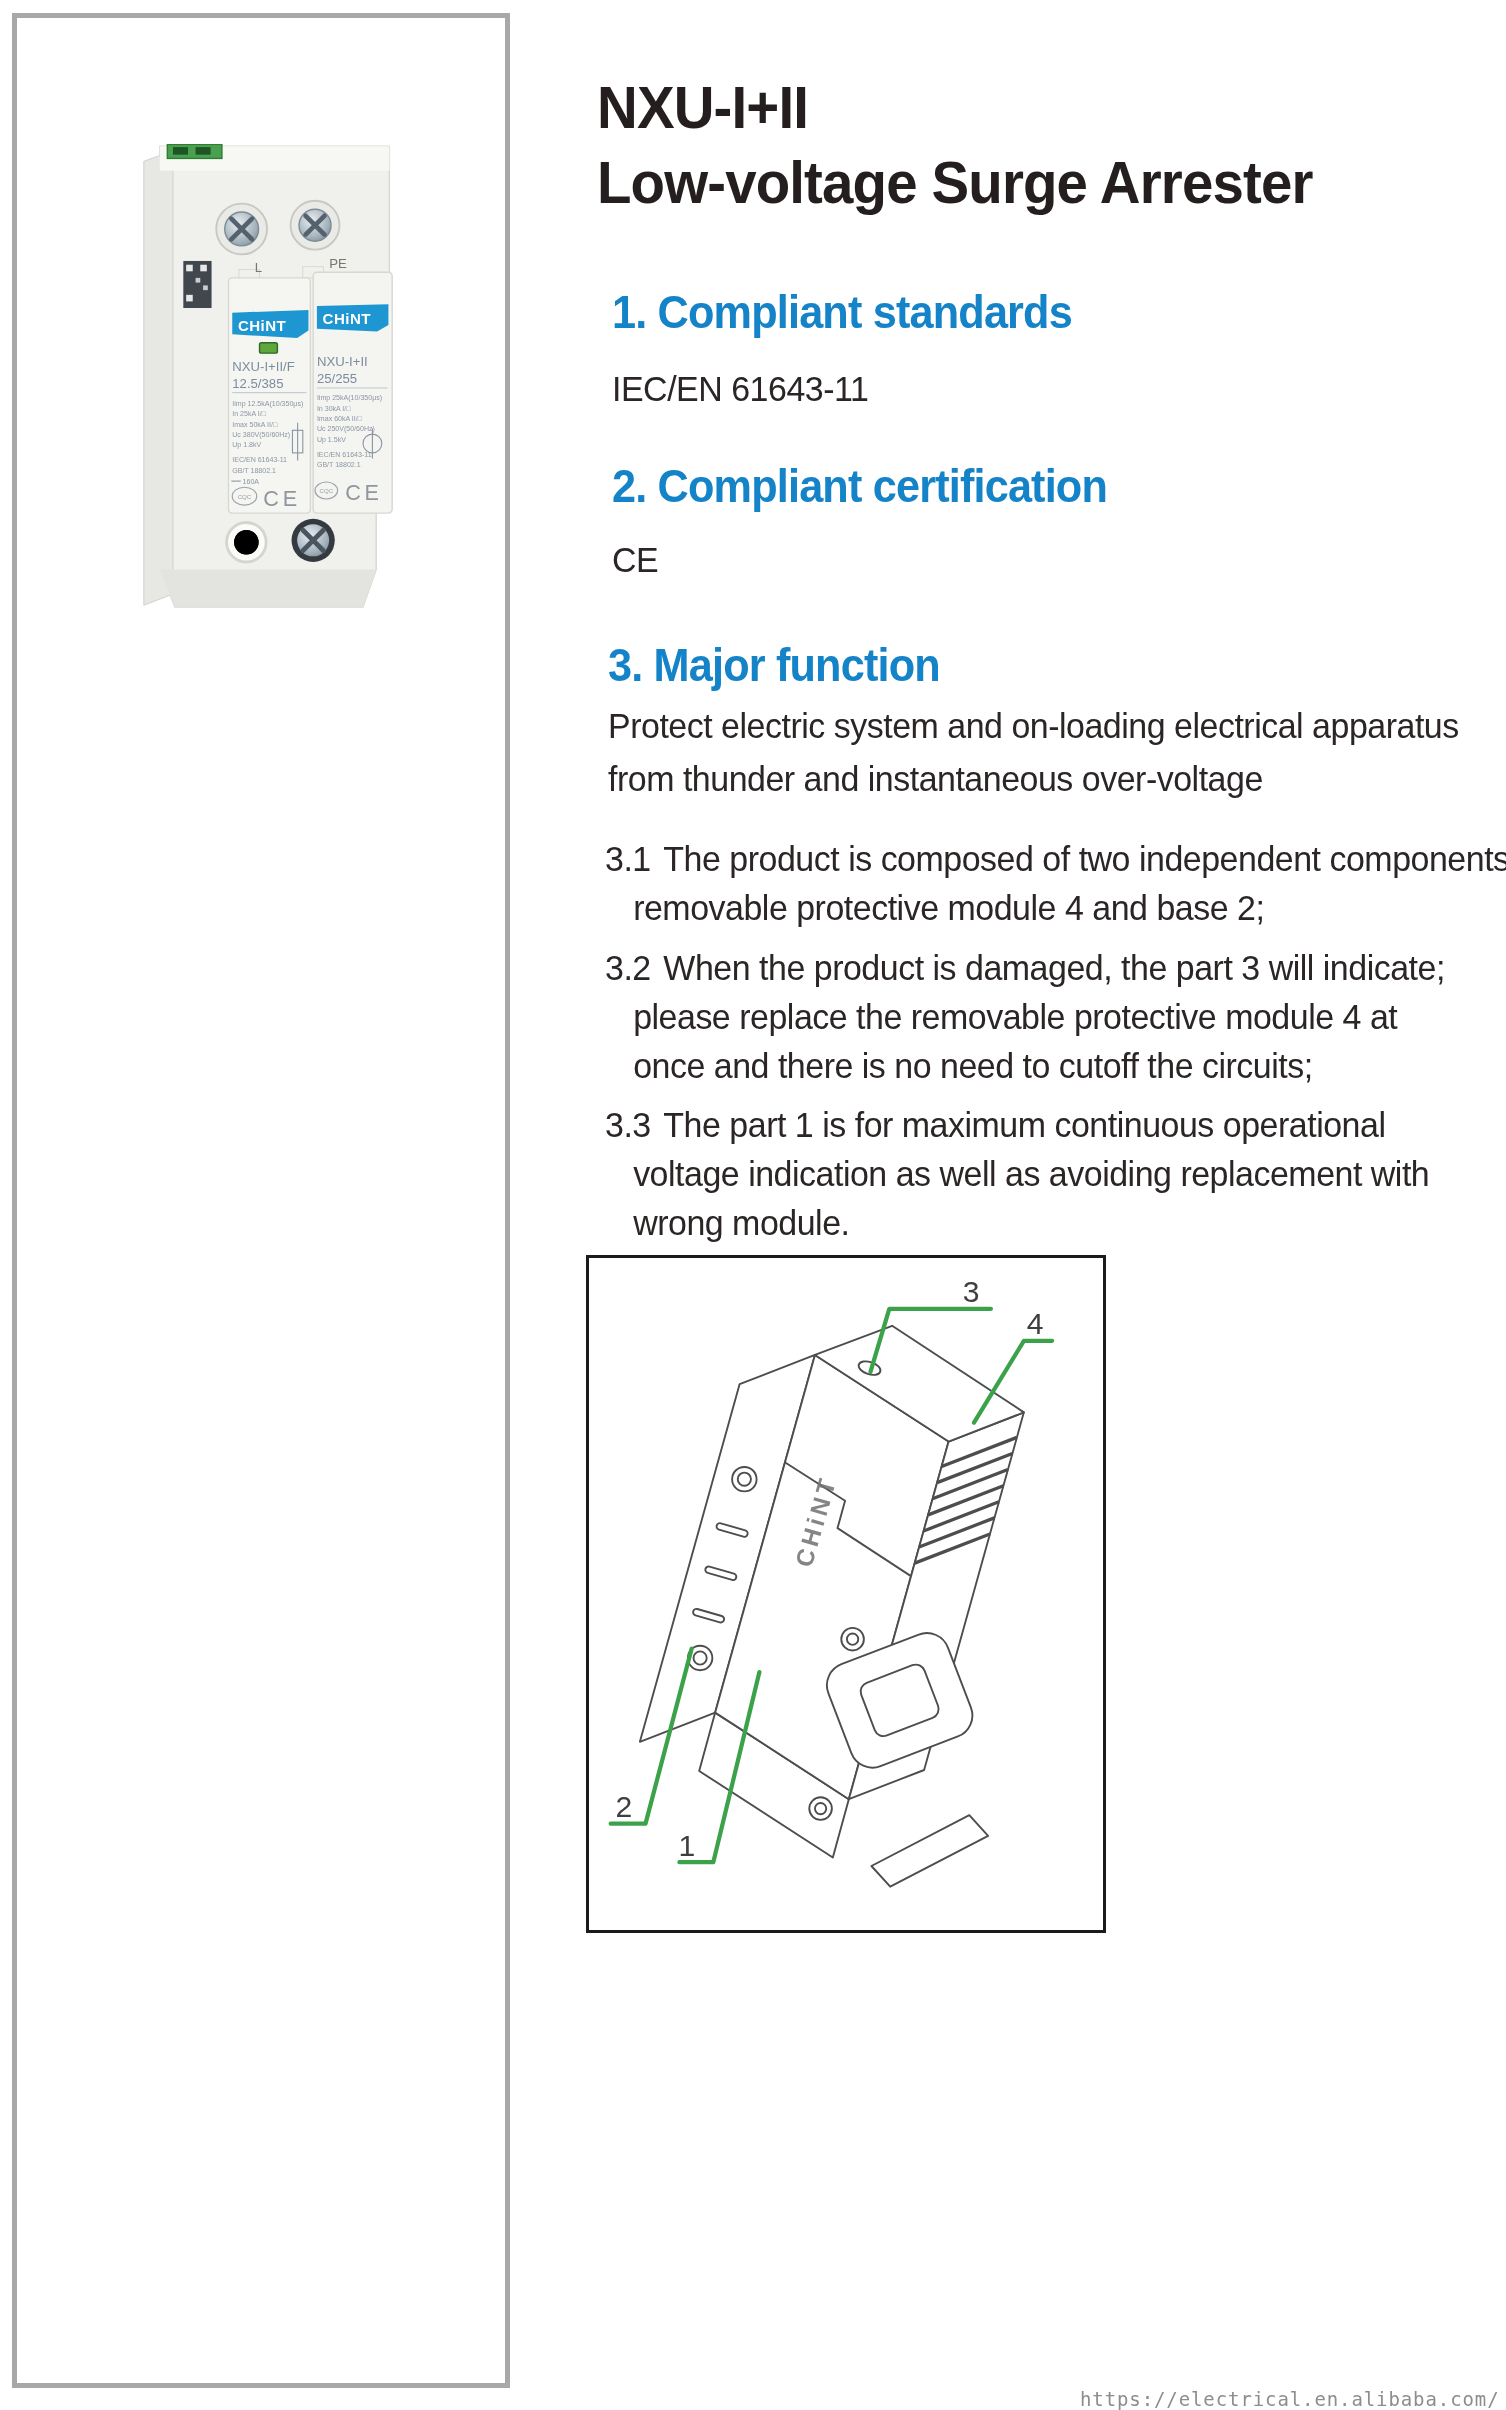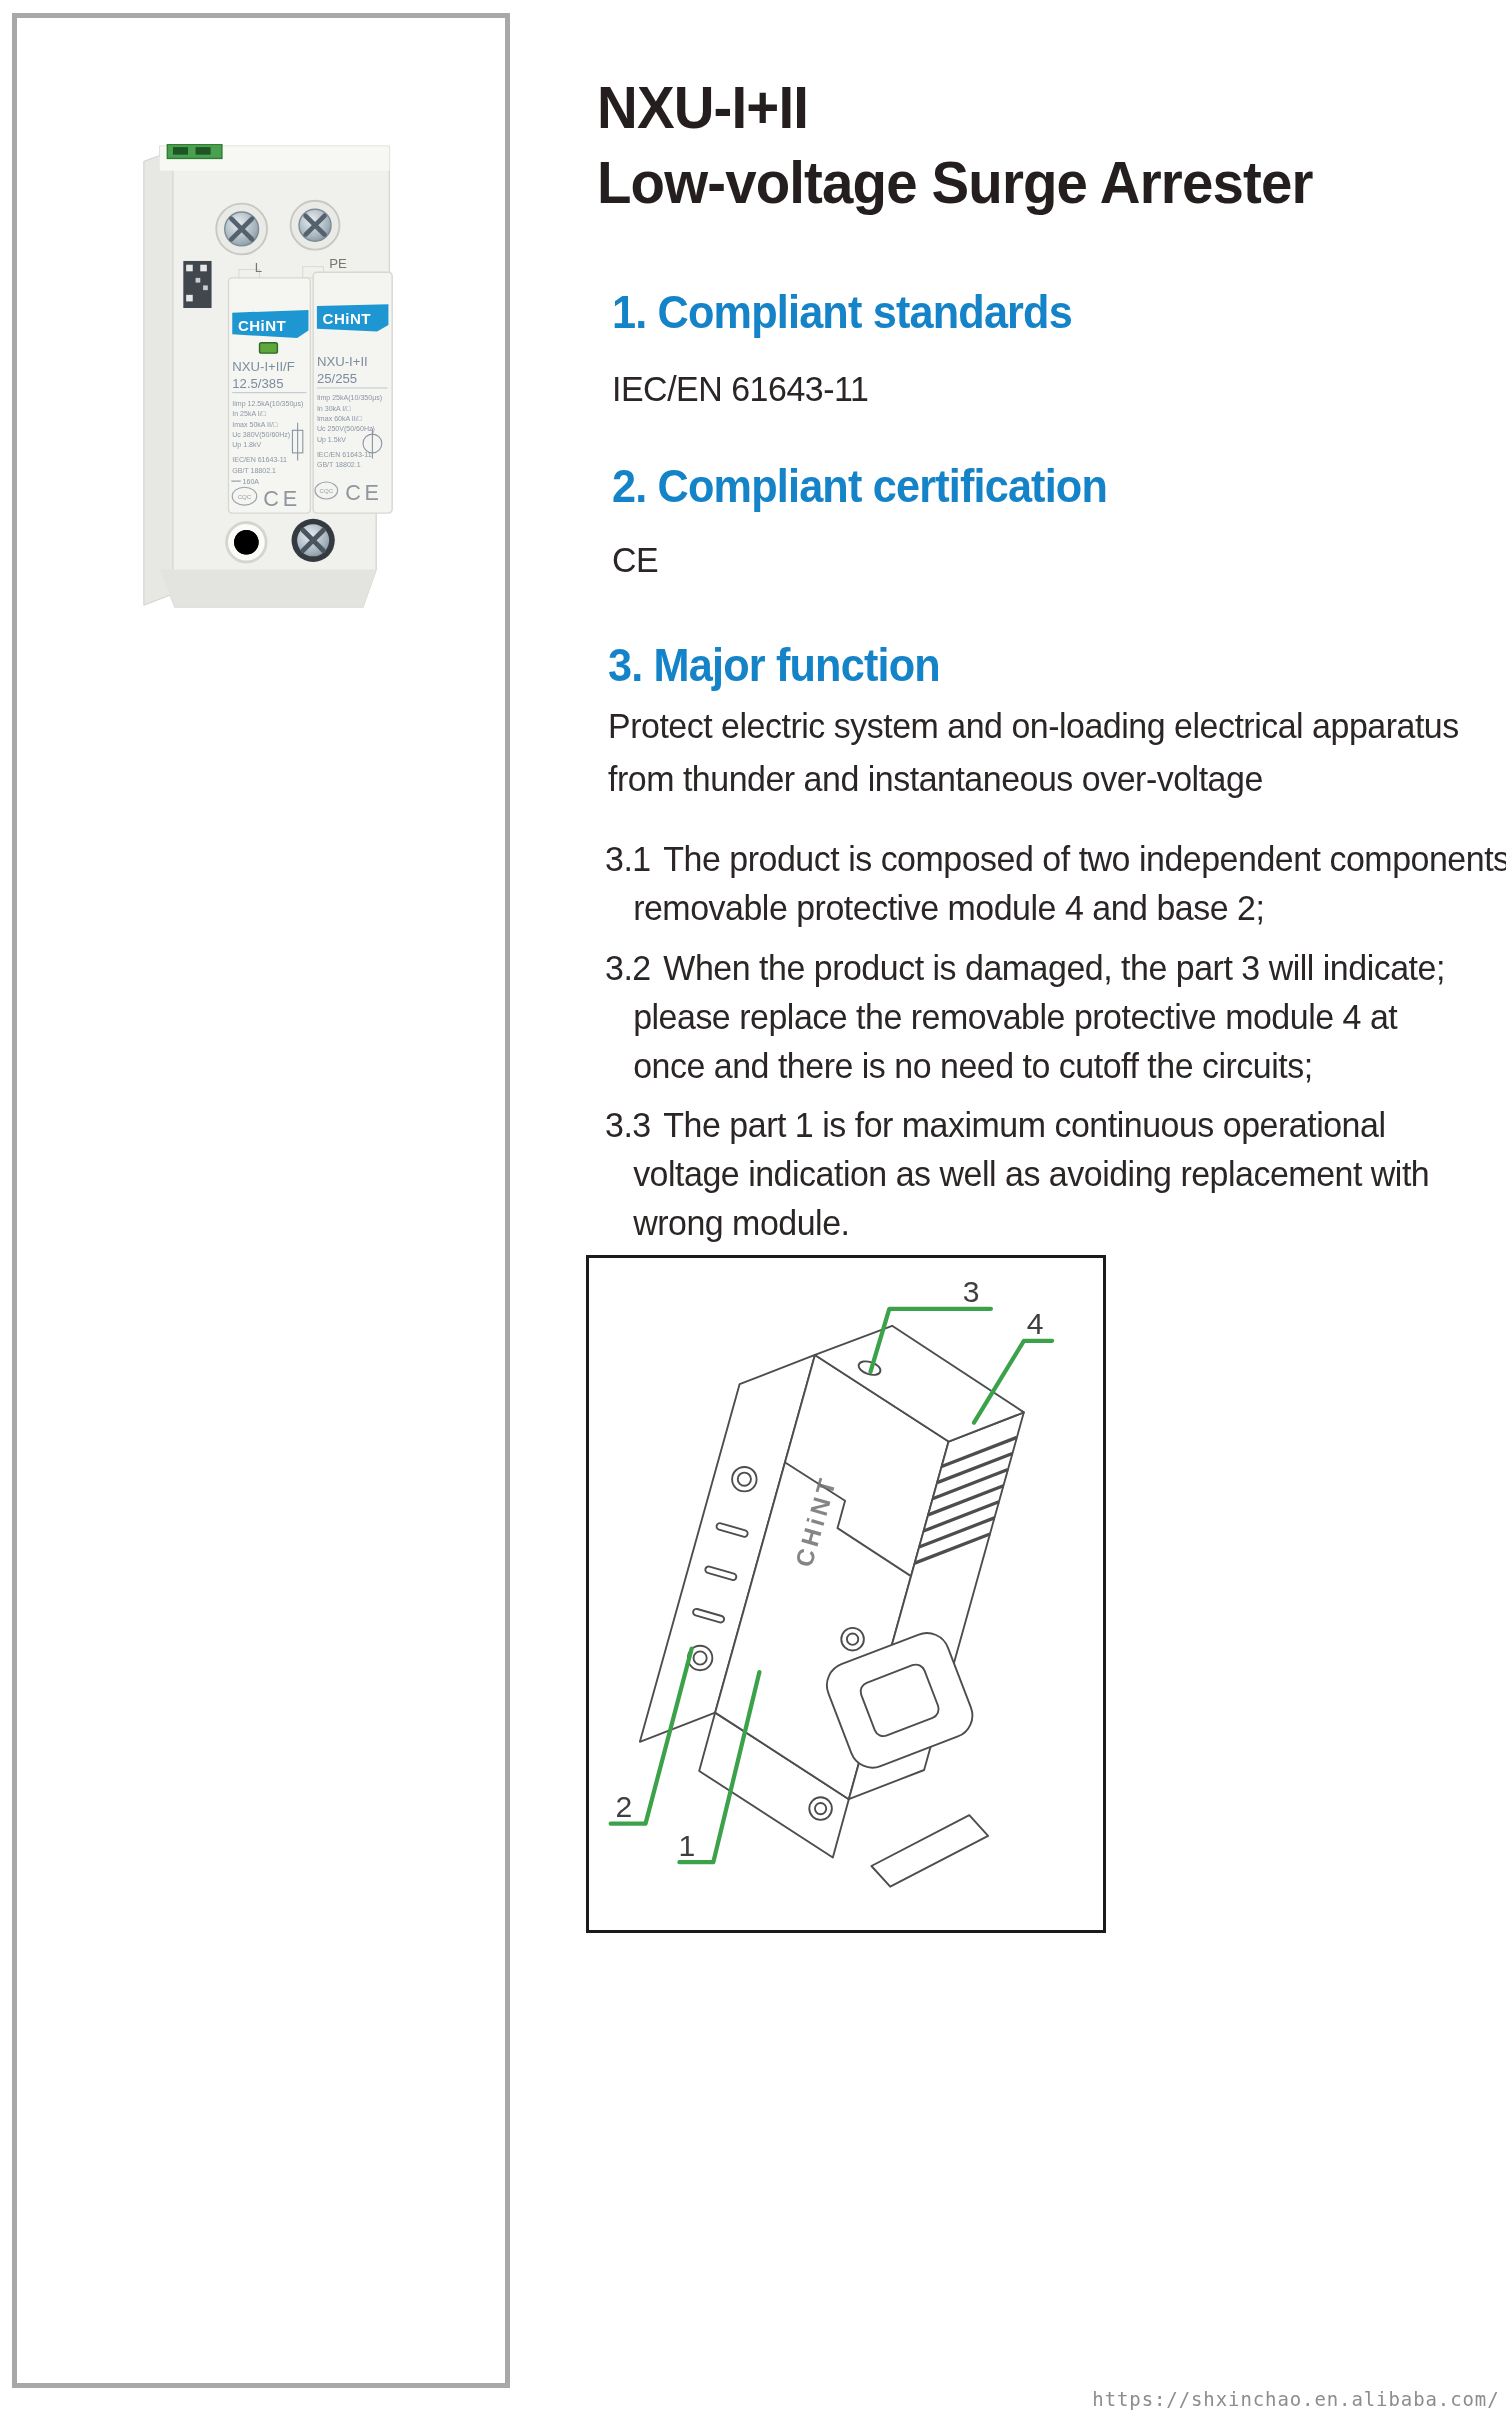--- a/index.html
+++ b/index.html
@@ -257,14 +257,14 @@
 
   <g font-size="32" fill="#3f3f3f" text-anchor="middle">
     <text x="406" y="47">3</text>
     <text x="474" y="81">4</text>
     <text x="37" y="594">2</text>
     <text x="104" y="635">1</text>
   </g>
 </svg>
 </div>
 
-<div class="abs url">https://shxinchao.en.alibaba.com/</div>
+<div class="abs url">https://electrical.en.alibaba.com/</div>
 
 
 </body></html>

